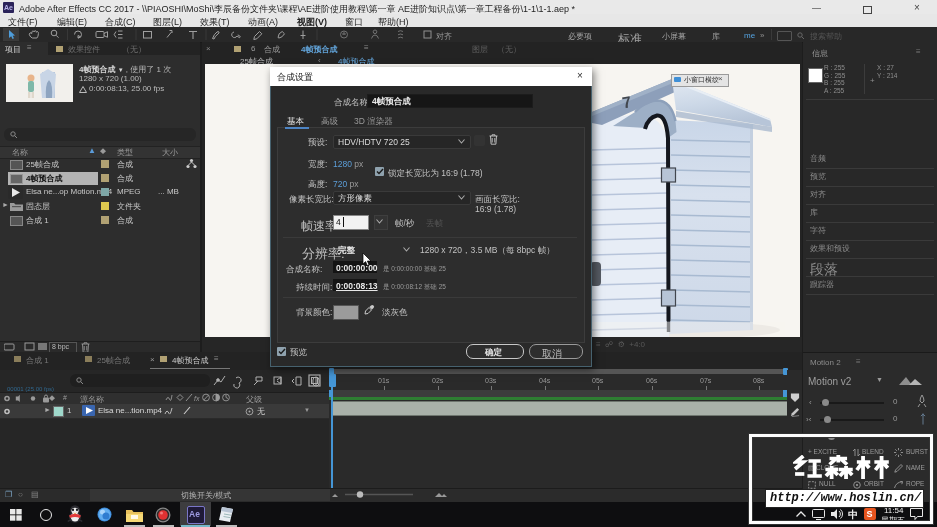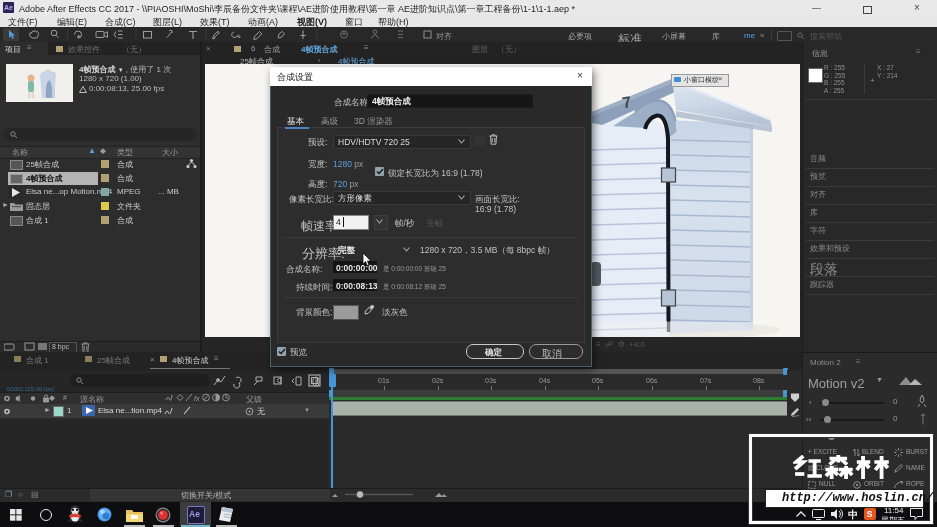--- a/index.html
+++ b/index.html
@@ -445,21 +445,21 @@
 <svg class="abs" style="left:331px;top:490px;" width="120" height="9" viewBox="0 0 120 9">
   <path d="M1 7 l3-3 l3 3 Z" fill="#999"></path>
   <line x1="14" y1="4.5" x2="82" y2="4.5" stroke="#555" stroke-width="1.5"></line>
   <circle cx="29" cy="4.5" r="3.2" fill="#bbb"></circle>
   <path d="M104 7 l4-4 l4 4 Z M110 7 l3-3 l3 3 Z" fill="#999"></path>
 </svg>
 
 <div class="abs" style="left:803px;top:352px;width:134px;height:151px;background:#2b2b2b;border-top:1px solid #1a1a1a;"></div>
 <div class="t" style="left:810px;top:358px;font-size:8px;color:#8d8d8d;">Motion 2</div>
 <div class="t" style="left:856px;top:357px;font-size:8px;color:#777;">≡</div>
-<div class="t" style="left:808px;top:376px;font-size:13px;color:#9f9f9f;">Motion v2</div>
+<div class="t" style="left:808px;top:376px;font-size:10px;color:#9f9f9f;">Motion v2</div>
 <div class="t" style="left:876px;top:376px;font-size:7px;color:#999;">▼</div>
 <svg class="abs" style="left:899px;top:375px;" width="24" height="11" viewBox="0 0 24 11">
       <path d="M0 10 L7 2 L13 10 Z" fill="#8e8e8e"></path>
       <path d="M10 10 L16 4 L23 10 Z" fill="#b5b5b5"></path>
     </svg>
 
 <div class="t" style="left:809px;top:398px;font-size:8px;color:#9a9a9a;">‹</div>
 <div class="abs" style="left:820px;top:402px;width:64px;height:2px;background:#191919;"></div>
 <div class="abs" style="left:822px;top:399px;width:7px;height:7px;border-radius:50%;background:#8a8a8a;"></div>
 <div class="t" style="left:893px;top:397px;font-size:8px;color:#999;">0</div>
@@ -584,21 +584,21 @@
       </svg>
   <div class="t" style="left:150px;top:178px;font-size:8.5px;color:#c2c2c2;">1280 x 720，3.5 MB（每 8bpc 帧）</div>
 
   <div class="t" style="left:16px;top:197px;font-size:8.5px;color:#c2c2c2;">合成名称:</div>
   <div class="abs" style="left:63px;top:194px;width:44px;height:12px;background:#141414;"></div>
   <div class="t" style="left:66px;top:196px;font-size:8.5px;color:#e8e8e8;font-weight:bold;">0:00:00:00</div>
   <div class="t" style="left:113px;top:198px;font-size:6.5px;color:#9a9a9a;">是 0:00:00:00 基础 25</div>
 
   <div class="t" style="left:26px;top:215px;font-size:8.5px;color:#c2c2c2;">持续时间:</div>
   <div class="abs" style="left:63px;top:212px;width:44px;height:12px;background:#141414;"></div>
-  <div class="t" style="left:66px;top:214px;font-size:8.5px;color:#e8e8e8;font-weight:bold;">0:00:08:13</div>
+  <div class="t" style="left:66px;top:214px;font-size:8.5px;color:#e8e8e8;font-weight:bold;text-decoration:underline;">0:00:08:13</div>
   <div class="t" style="left:113px;top:216px;font-size:6.5px;color:#9a9a9a;">是 0:00:08:12 基础 25</div>
 
   <div class="abs" style="left:13px;top:230px;width:294px;height:1px;background:#3a3a3a;"></div>
 
   <div class="t" style="left:26px;top:240px;font-size:8.5px;color:#c2c2c2;">背景颜色:</div>
   <div class="abs" style="left:63px;top:238px;width:24px;height:13px;background:#9b9b9b;border:1px solid #555;"></div>
   <svg class="abs" style="left:94px;top:237px;" width="11" height="12" viewBox="0 0 11 12">
         <path d="M9.5 1.5 a1.8 1.8 0 0 1 0 2.6 L8 5.5 L5.5 3 L7 1.5 a1.8 1.8 0 0 1 2.5 0 Z" fill="#cacaca"></path>
         <path d="M5 3.5 L1.5 7 L1 10 L4 9.5 L7.5 6 Z" fill="none" stroke="#cacaca" stroke-width="1"></path>
       </svg>
@@ -707,15 +707,15 @@
 
     <path d="M44 0 V7.5 M35.5 3.5 H52.5 M41 4.5 L35.5 9.5 M47 4.5 L52.5 9.5"></path>
     <path d="M37.5 11 V24 M31.5 14.5 H44 M36.5 16 L32 21 M39.5 16 L43.5 20"></path>
     <path d="M51.5 11 V24 M44.5 14.5 H58 M50 16 L45.5 21 M53.5 16 L57.5 20"></path>
 
     <path d="M68 1 V24 M62 7 H75 M67 8 L62 15 M70 8 L74 13"></path>
     <path d="M86 1 V24 M79 7 H93 M85 8 L80 15 M88 8 L92 13"></path>
   </g>
 </svg>
 <div class="abs" style="left:765px;top:489px;width:157px;height:17px;background:#ffffff;border:1px solid #222;"></div>
-<div class="t" style="left:770px;top:491px;font-size:12px;color:#111;font-weight:bold;font-style:italic;font-family:'Liberation Mono',monospace;margin-left:12px;">http://www.hoslin.cn/</div>
+<div class="t" style="left:770px;top:491px;font-size:12px;color:#111;font-weight:bold;font-style:italic;font-family:'Liberation Mono',monospace;">http://www.hoslin.cn/</div>
 
 </div>
 
 </body></html>

